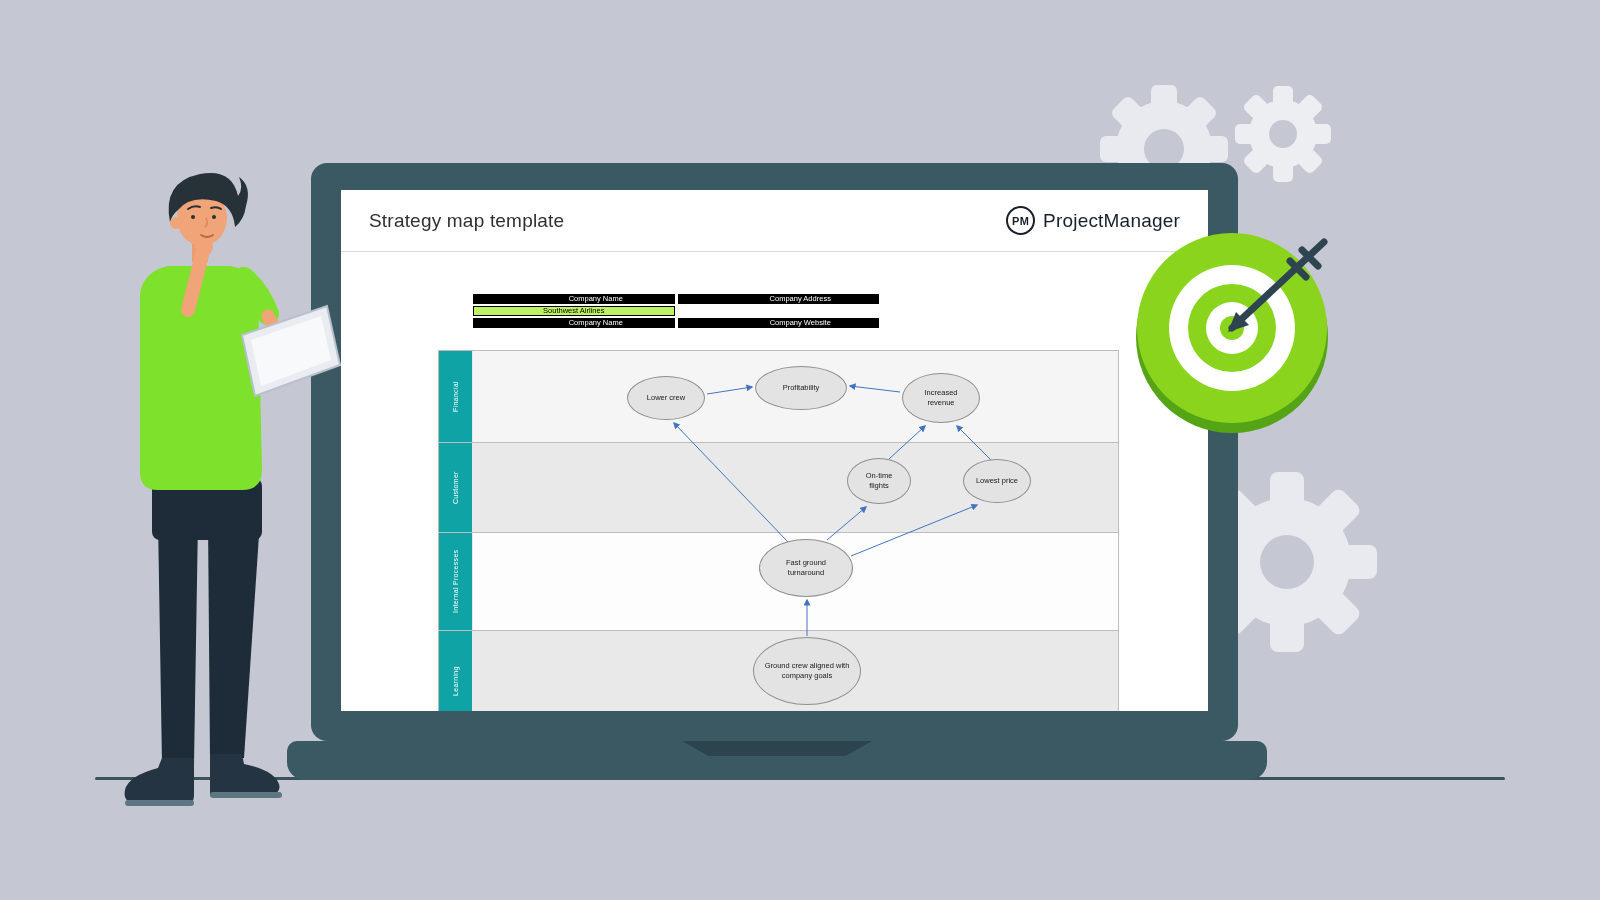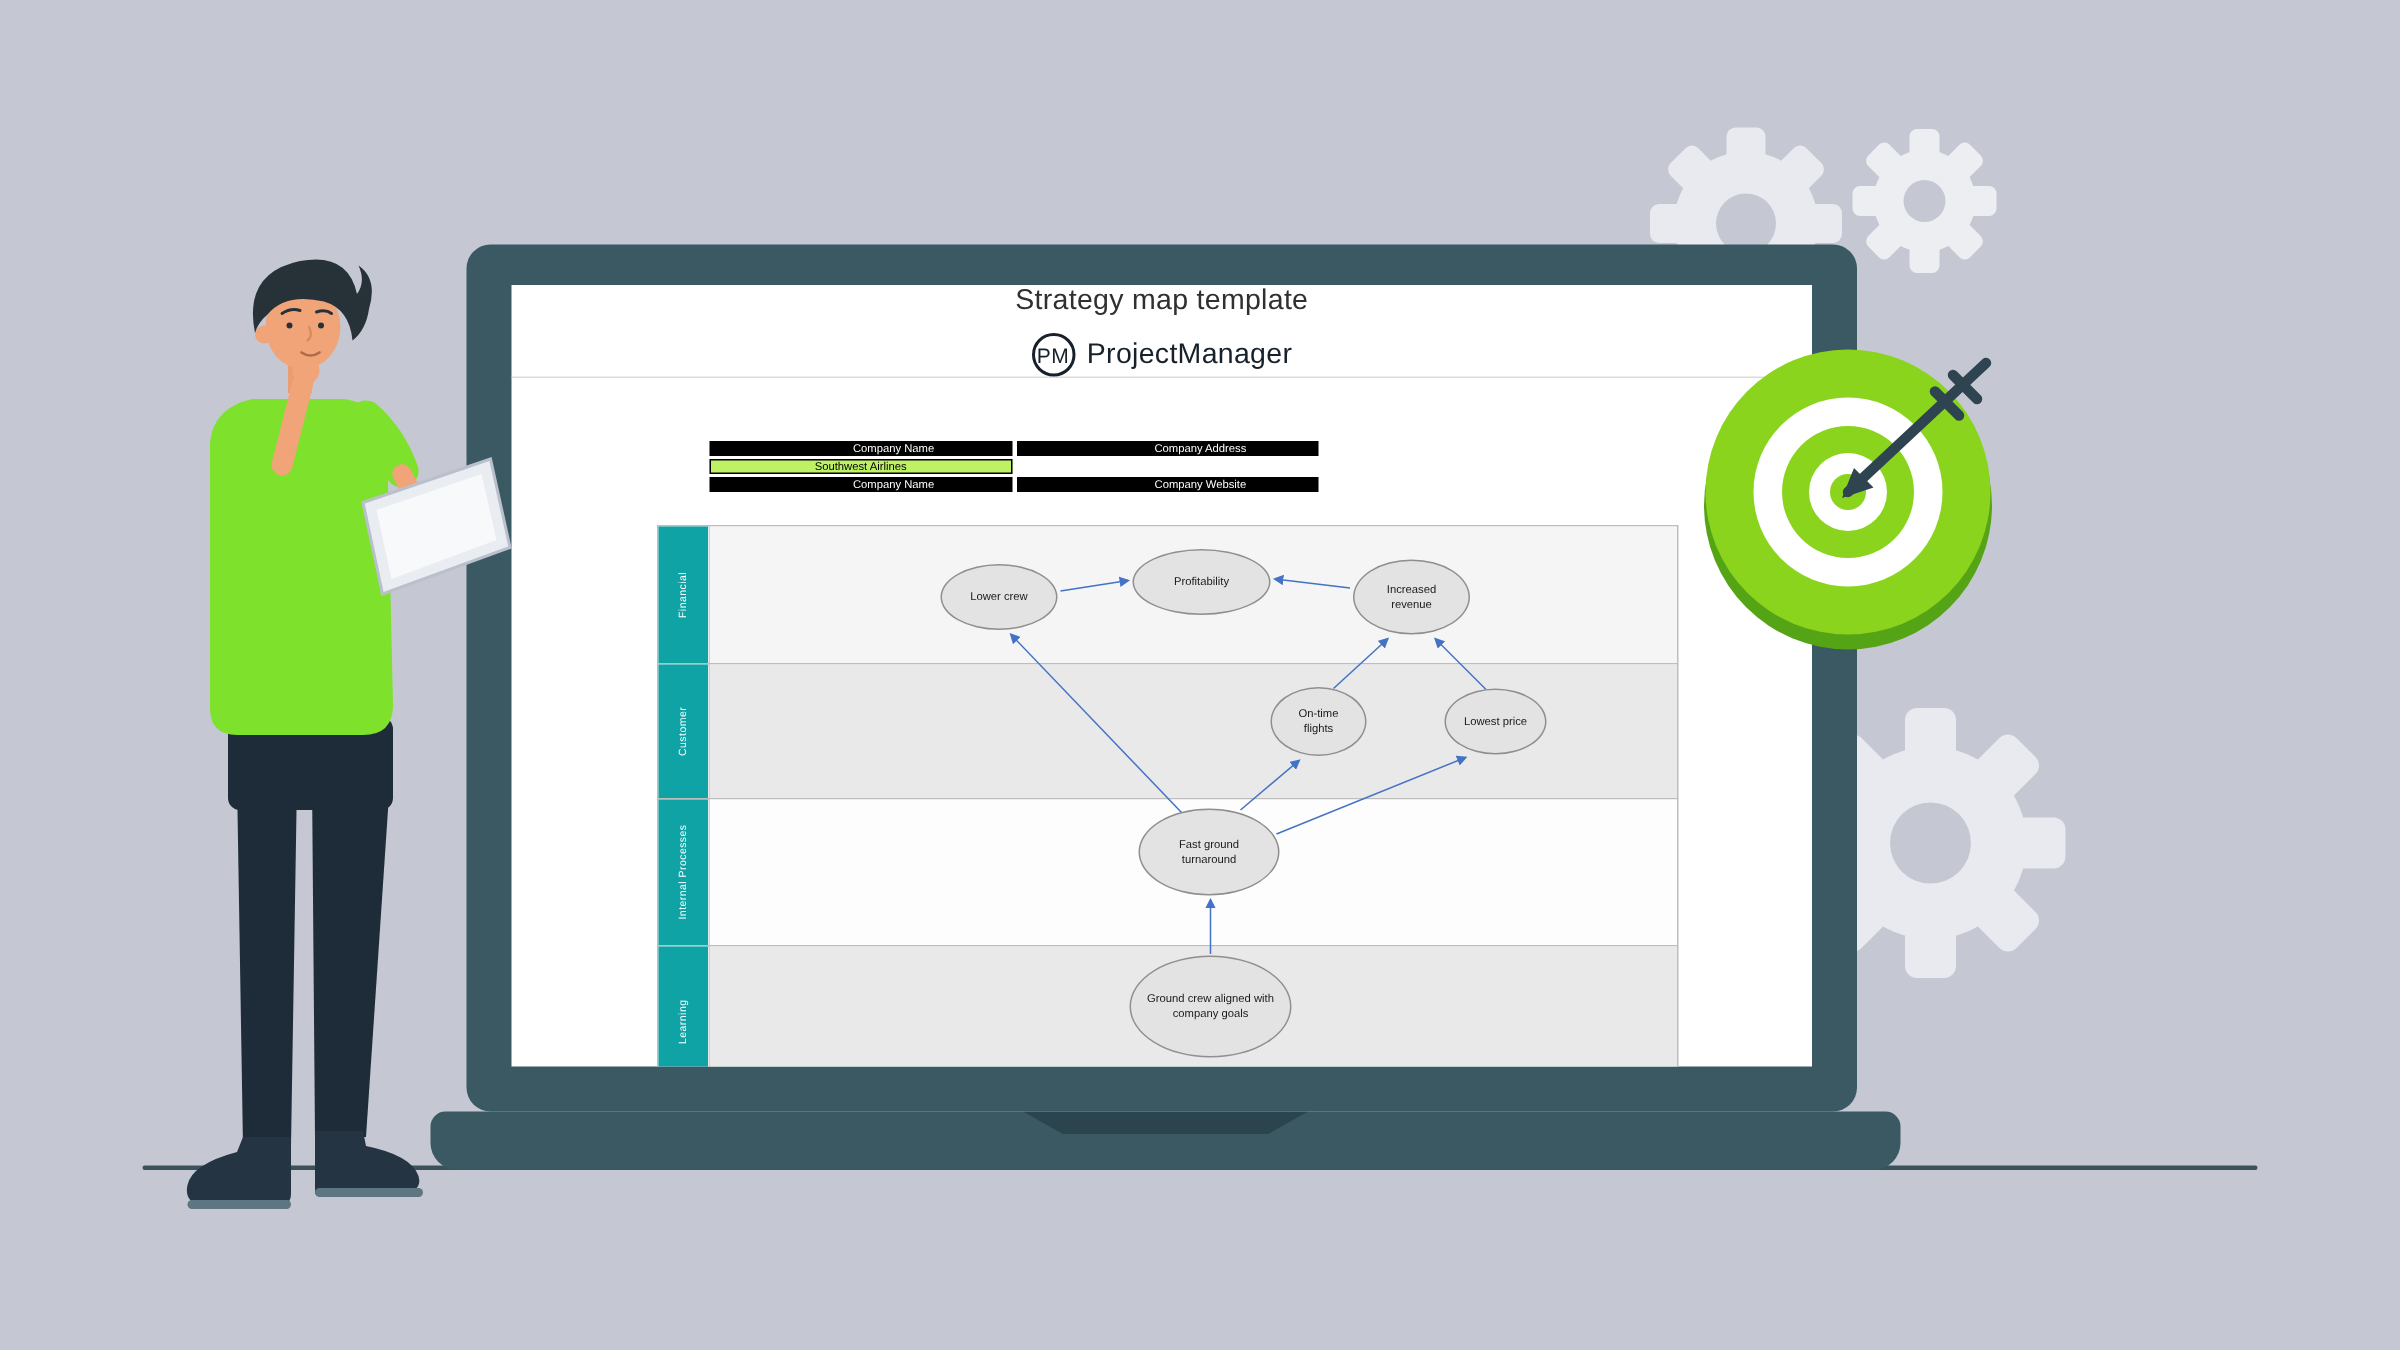--- a/index.html
+++ b/index.html
@@ -16,24 +16,24 @@
   .floor-line{position:absolute;left:95px;top:777px;width:1410px;height:3px;background:#39525c;border-radius:2px;}
 
   
   .laptop{position:absolute;left:0;top:0;}
   .laptop-frame{position:absolute;left:311px;top:163px;width:927px;height:578px;background:#3b5962;border-radius:16px;}
   .laptop-base{position:absolute;left:287px;top:741px;width:980px;height:39px;background:#3b5962;border-radius:10px 10px 18px 18px;}
   .laptop-notch{position:absolute;left:395px;top:0;width:190px;height:15px;background:#2b444d;clip-path:polygon(0 0,100% 0,86% 100%,14% 100%);}
 
   
   .screen{position:absolute;left:341px;top:190px;width:867px;height:521px;background:#ffffff;overflow:hidden;}
-  .screen-header{position:absolute;left:0;top:0;width:100%;height:62px;display:flex;align-items:center;justify-content:space-between;padding:0 28px;box-sizing:border-box;border-bottom:1px solid #dcdcdc;flex-direction:column;}
+  .screen-header{position:absolute;left:0;top:0;width:100%;height:62px;display:flex;align-items:center;justify-content:space-between;padding:0 28px;box-sizing:border-box;border-bottom:1px solid #dcdcdc;}
   .screen-title{font-size:19px;color:#303030;letter-spacing:.2px;}
   .brand{display:flex;align-items:center;gap:8px;}
-  .brand-logo{width:29px;height:29px;border:2.5px solid #17212b;border-radius:50%;display:flex;align-items:center;justify-content:center;font-size:14px;font-weight:normal;color:#17212b;box-sizing:border-box;letter-spacing:.3px;}
+  .brand-logo{width:29px;height:29px;border:2.5px solid #17212b;border-radius:50%;display:flex;align-items:center;justify-content:center;font-size:11px;font-weight:bold;color:#17212b;box-sizing:border-box;letter-spacing:.3px;}
   .brand-name{font-size:19px;font-weight:normal;color:#17212b;letter-spacing:.2px;}
 
   
   .company-table{position:absolute;left:132px;top:104px;width:406px;display:grid;grid-template-columns:1fr 1fr;gap:2px 3px;}
   .ct-cell{height:10px;font-size:7.5px;display:flex;align-items:center;justify-content:center;line-height:1;}
   .ct-header{background:#000;color:#fff;padding-left:44px;}
   .ct-value{background:#bef264;color:#000;border:1px solid #000;height:8px;}
   .ct-empty{border:none;background:#fff;}
 
   

